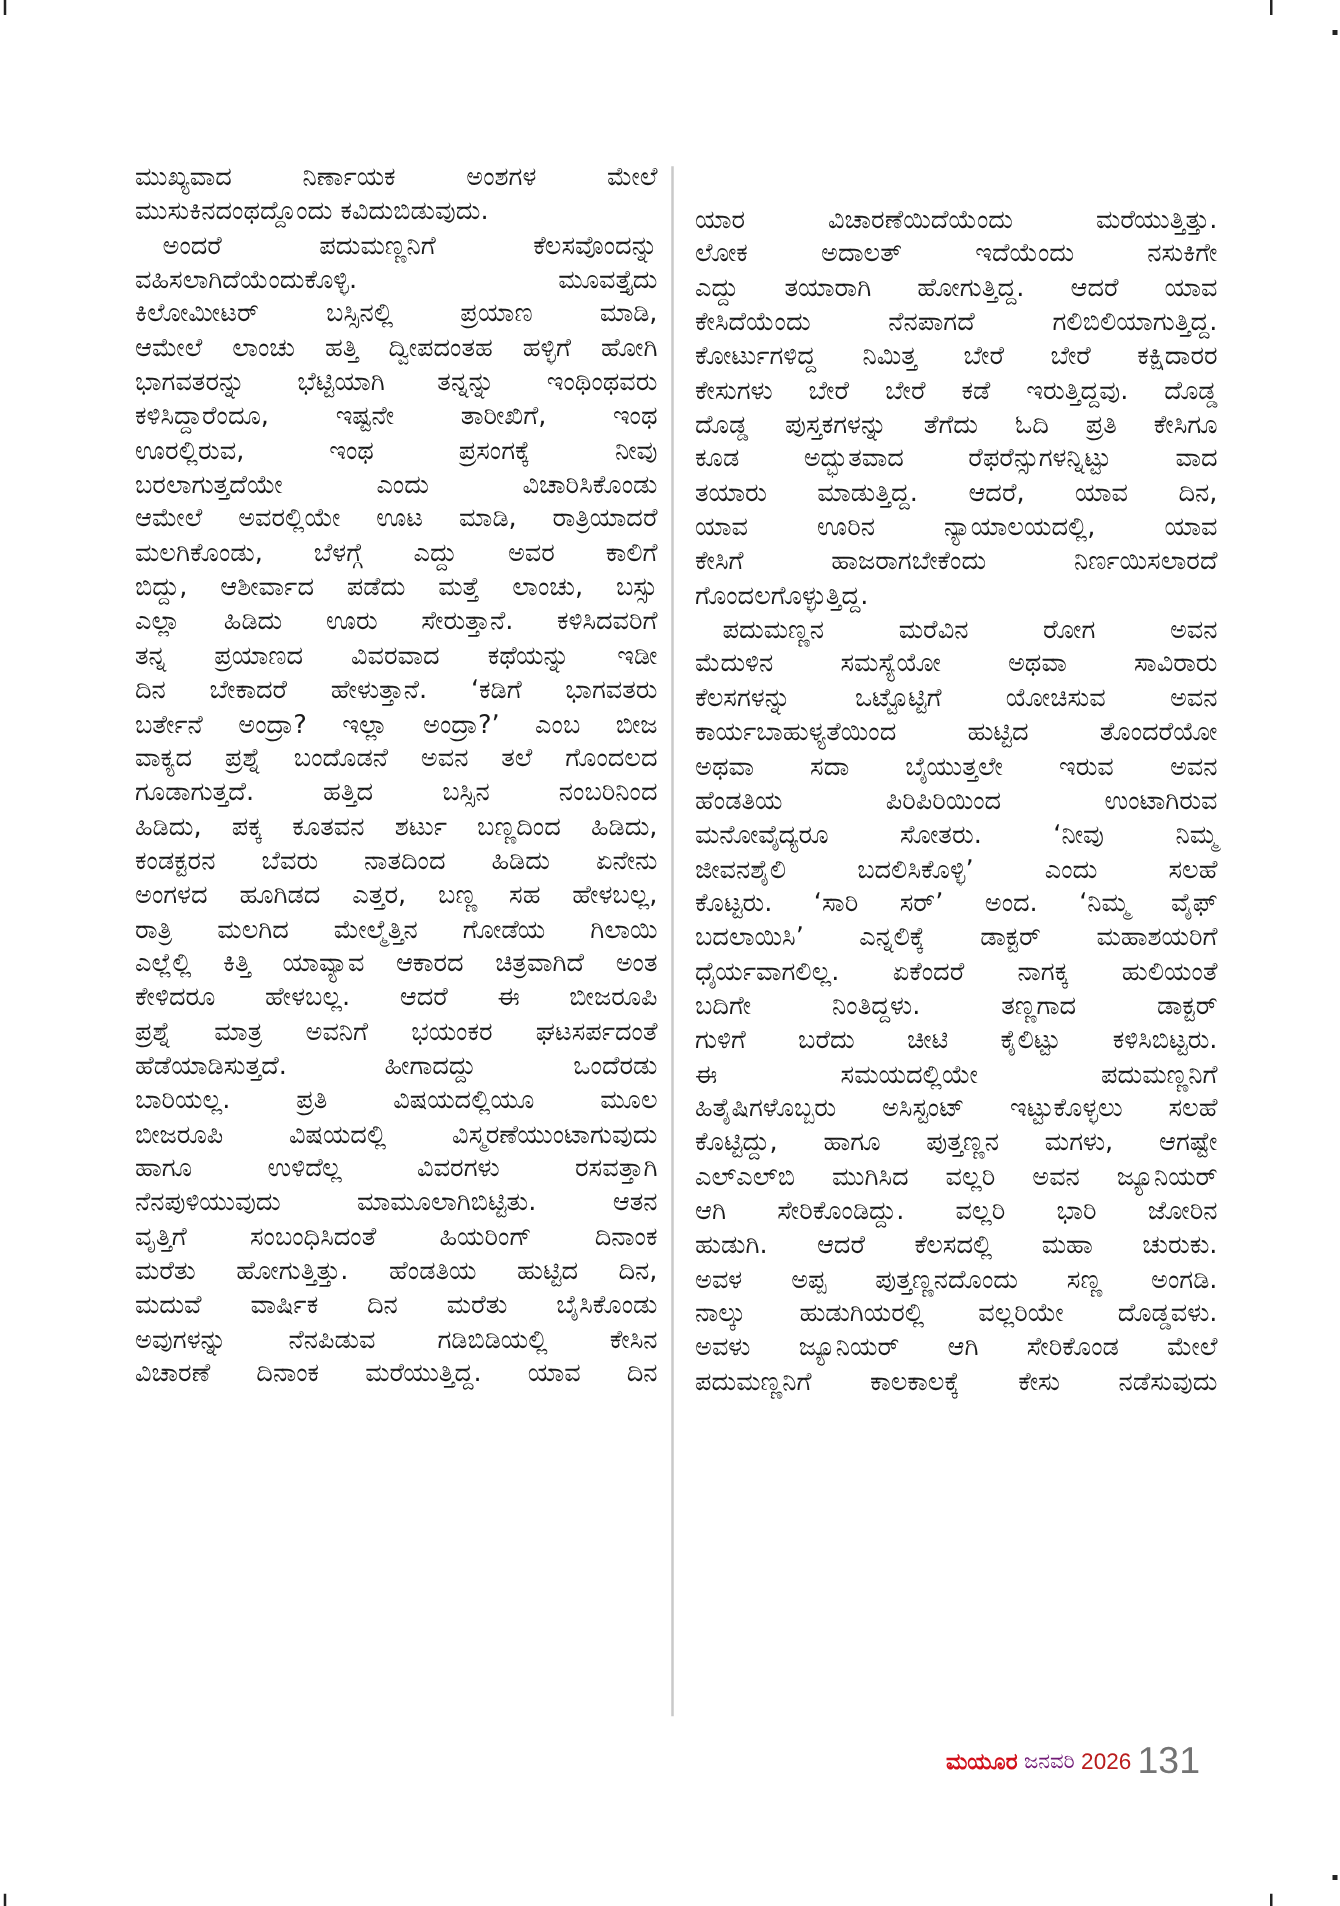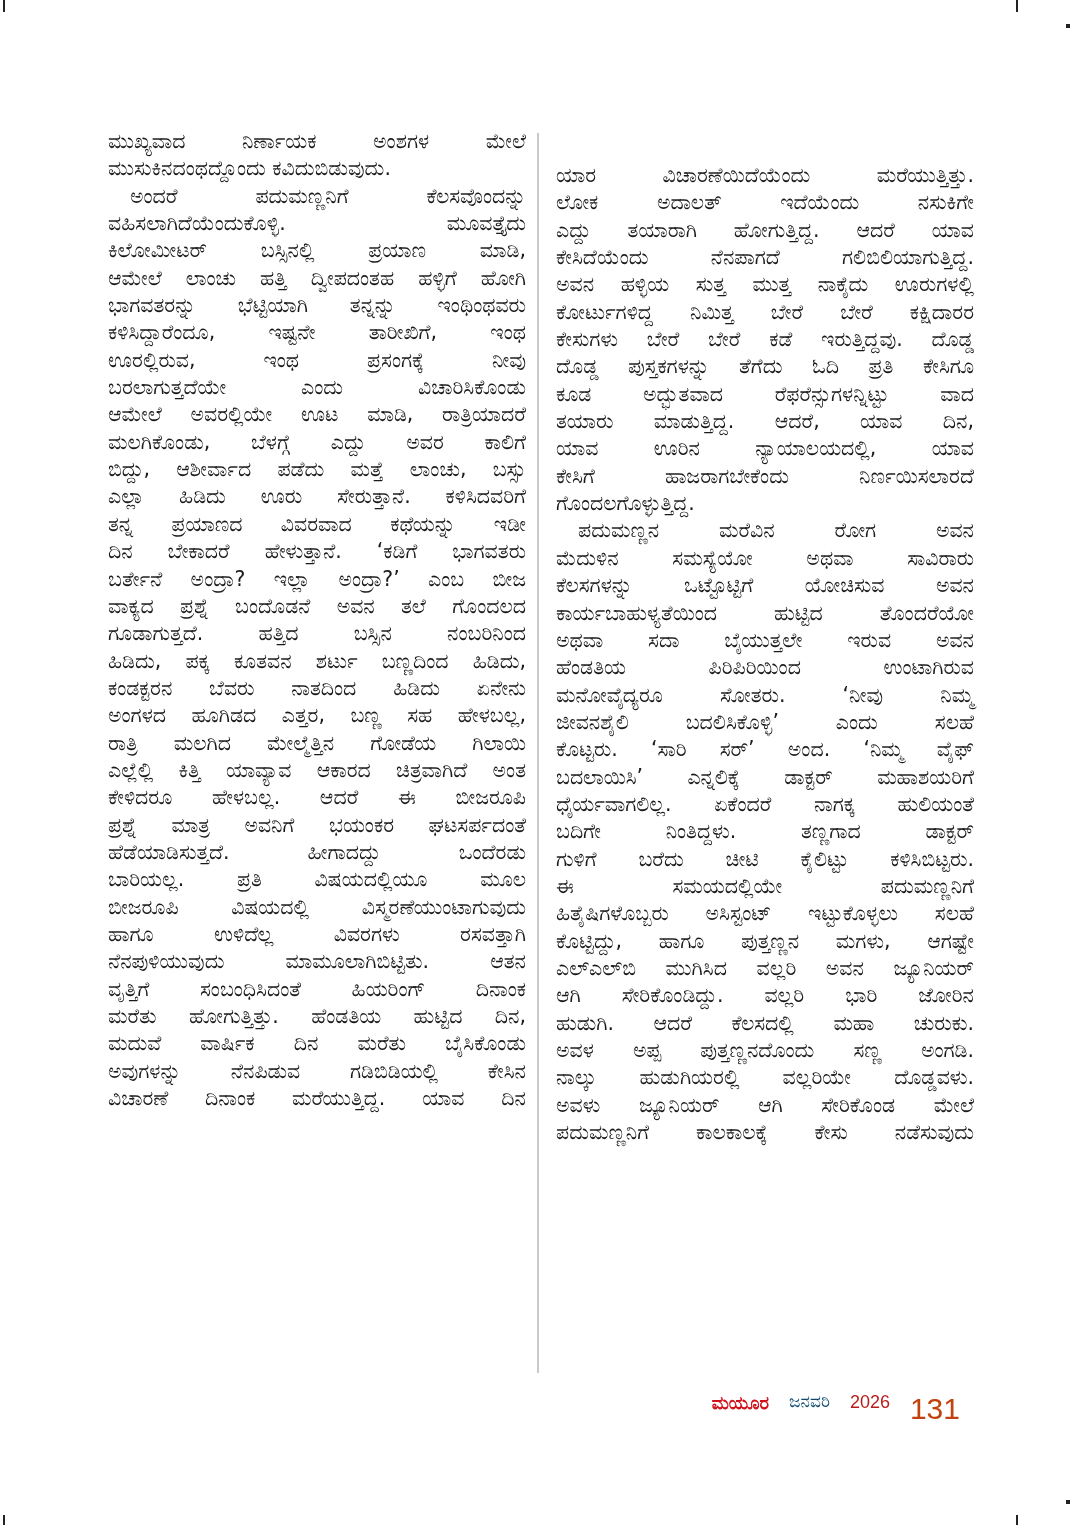--- a/index.html
+++ b/index.html
@@ -21,27 +21,27 @@
       white-space: nowrap; overflow: visible; height: 27.35px;
     }
     .line.last { text-align-last: left; }
     .line.indent { padding-left: 22px; }
     .divider {
       position: absolute; left: 537px; top: 133px; width: 2px; height: 1240px;
       background: #c9c9c9;
     }
     .folio {
       position: absolute; right: 112px; top: 1392px;
-      display: flex; align-items: flex-start; gap: 20px;
+      display: flex; align-items: center; gap: 5px;
       font-family: "Liberation Sans", sans-serif;
     }
     .folio .mag { color: #d2101a; font-weight: bold; font-size: 18px; font-family: "DejaVu Sans", sans-serif; }
-    .folio .month { color: #0c4a6e; font-size: 17px; font-family: Liberation Serif, serif; }
+    .folio .month { color: #701a75; font-size: 17px; font-family: Liberation Serif, serif; }
     .folio .year { color: #b91c1c; font-size: 18px; }
-    .folio .page { color: #c2410c; font-size: 30px; }
+    .folio .page { color: #737373; font-size: 30px; }
   </style>
 </head>
 <body>
 
 <div class="crop v" style="left:3px; top:0;"></div>
 <div class="crop v" style="left:1016px; top:0;"></div>
 <div class="crop h" style="left:1066px; top:24px;"></div>
 <div class="crop h" style="left:1066px; top:1500px;"></div>
 <div class="crop v" style="left:3px; top:1515px;"></div>
 <div class="crop v" style="left:1016px; top:1515px;"></div>
@@ -83,21 +83,20 @@
     <span class="line">ಮದುವೆ ವಾರ್ಷಿಕ ದಿನ ಮರೆತು ಬೈಸಿಕೊಂಡು</span>
     <span class="line">ಅವುಗಳನ್ನು ನೆನಪಿಡುವ ಗಡಿಬಿಡಿಯಲ್ಲಿ ಕೇಸಿನ</span>
     <span class="line">ವಿಚಾರಣೆ ದಿನಾಂಕ ಮರೆಯುತ್ತಿದ್ದ. ಯಾವ ದಿನ</span>
   </div>
 <div class="divider"></div>
 <div class="column col-right">
     <span class="line">ಯಾರ ವಿಚಾರಣೆಯಿದೆಯೆಂದು ಮರೆಯುತ್ತಿತ್ತು.</span>
     <span class="line">ಲೋಕ ಅದಾಲತ್ ಇದೆಯೆಂದು ನಸುಕಿಗೇ</span>
     <span class="line">ಎದ್ದು ತಯಾರಾಗಿ ಹೋಗುತ್ತಿದ್ದ. ಆದರೆ ಯಾವ</span>
     <span class="line">ಕೇಸಿದೆಯೆಂದು ನೆನಪಾಗದೆ ಗಲಿಬಿಲಿಯಾಗುತ್ತಿದ್ದ.</span>
-    <span class="line">ಅವನ ಹಳ್ಳಿಯ ಸುತ್ತ ಮುತ್ತ ನಾಕೈದು ಊರುಗಳಲ್ಲಿ</span>
     <span class="line">ಕೋರ್ಟುಗಳಿದ್ದ ನಿಮಿತ್ತ ಬೇರೆ ಬೇರೆ ಕಕ್ಷಿದಾರರ</span>
     <span class="line">ಕೇಸುಗಳು ಬೇರೆ ಬೇರೆ ಕಡೆ ಇರುತ್ತಿದ್ದವು. ದೊಡ್ಡ</span>
     <span class="line">ದೊಡ್ಡ ಪುಸ್ತಕಗಳನ್ನು ತೆಗೆದು ಓದಿ ಪ್ರತಿ ಕೇಸಿಗೂ</span>
     <span class="line">ಕೂಡ ಅದ್ಭುತವಾದ ರೆಫರೆನ್ಸುಗಳನ್ನಿಟ್ಟು ವಾದ</span>
     <span class="line">ತಯಾರು ಮಾಡುತ್ತಿದ್ದ. ಆದರೆ, ಯಾವ ದಿನ,</span>
     <span class="line">ಯಾವ ಊರಿನ ನ್ಯಾಯಾಲಯದಲ್ಲಿ, ಯಾವ</span>
     <span class="line">ಕೇಸಿಗೆ ಹಾಜರಾಗಬೇಕೆಂದು ನಿರ್ಣಯಿಸಲಾರದೆ</span>
     <span class="line last">ಗೊಂದಲಗೊಳ್ಳುತ್ತಿದ್ದ.</span>
     <span class="line indent">ಪದುಮಣ್ಣನ ಮರೆವಿನ ರೋಗ ಅವನ</span>
     <span class="line">ಮೆದುಳಿನ ಸಮಸ್ಯೆಯೋ ಅಥವಾ ಸಾವಿರಾರು</span>

